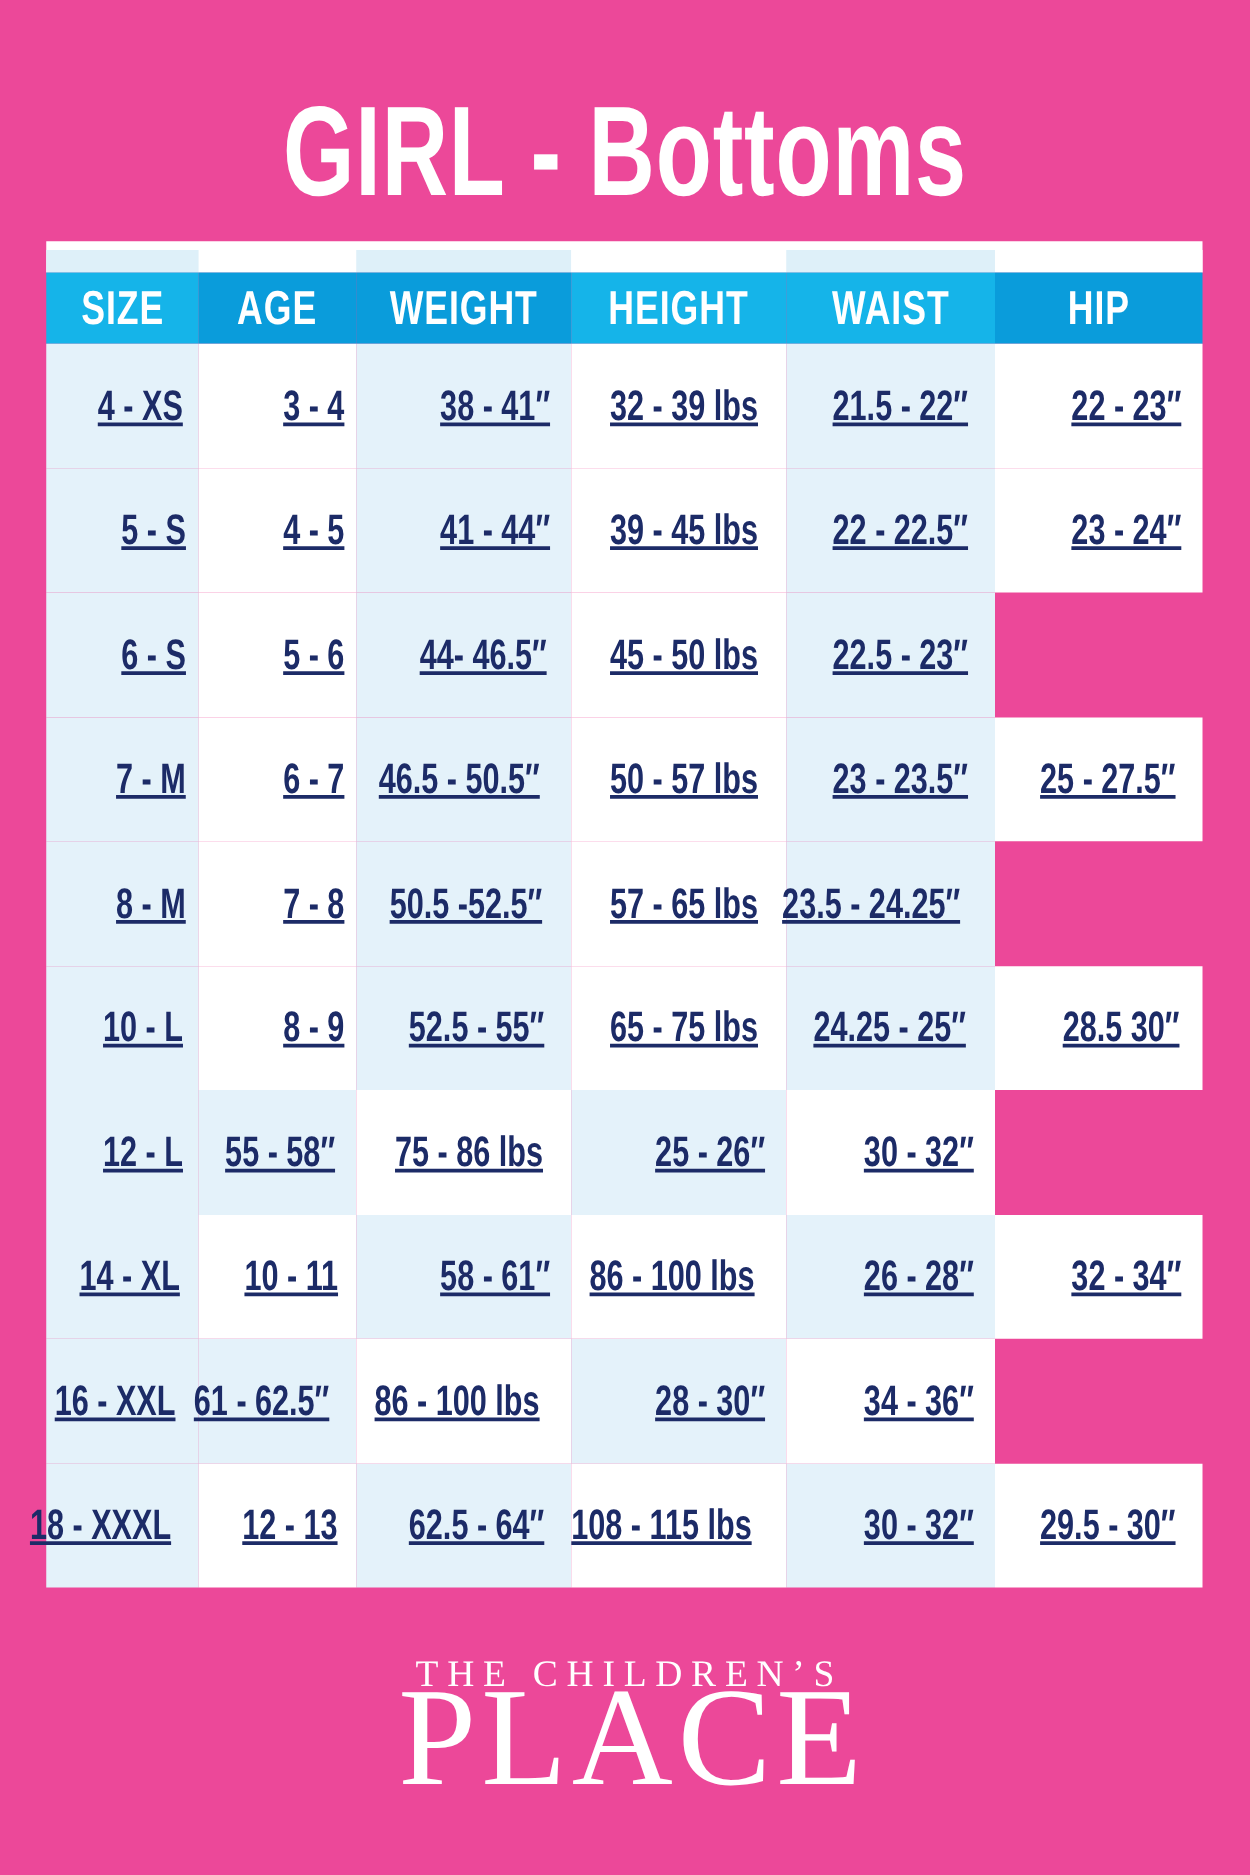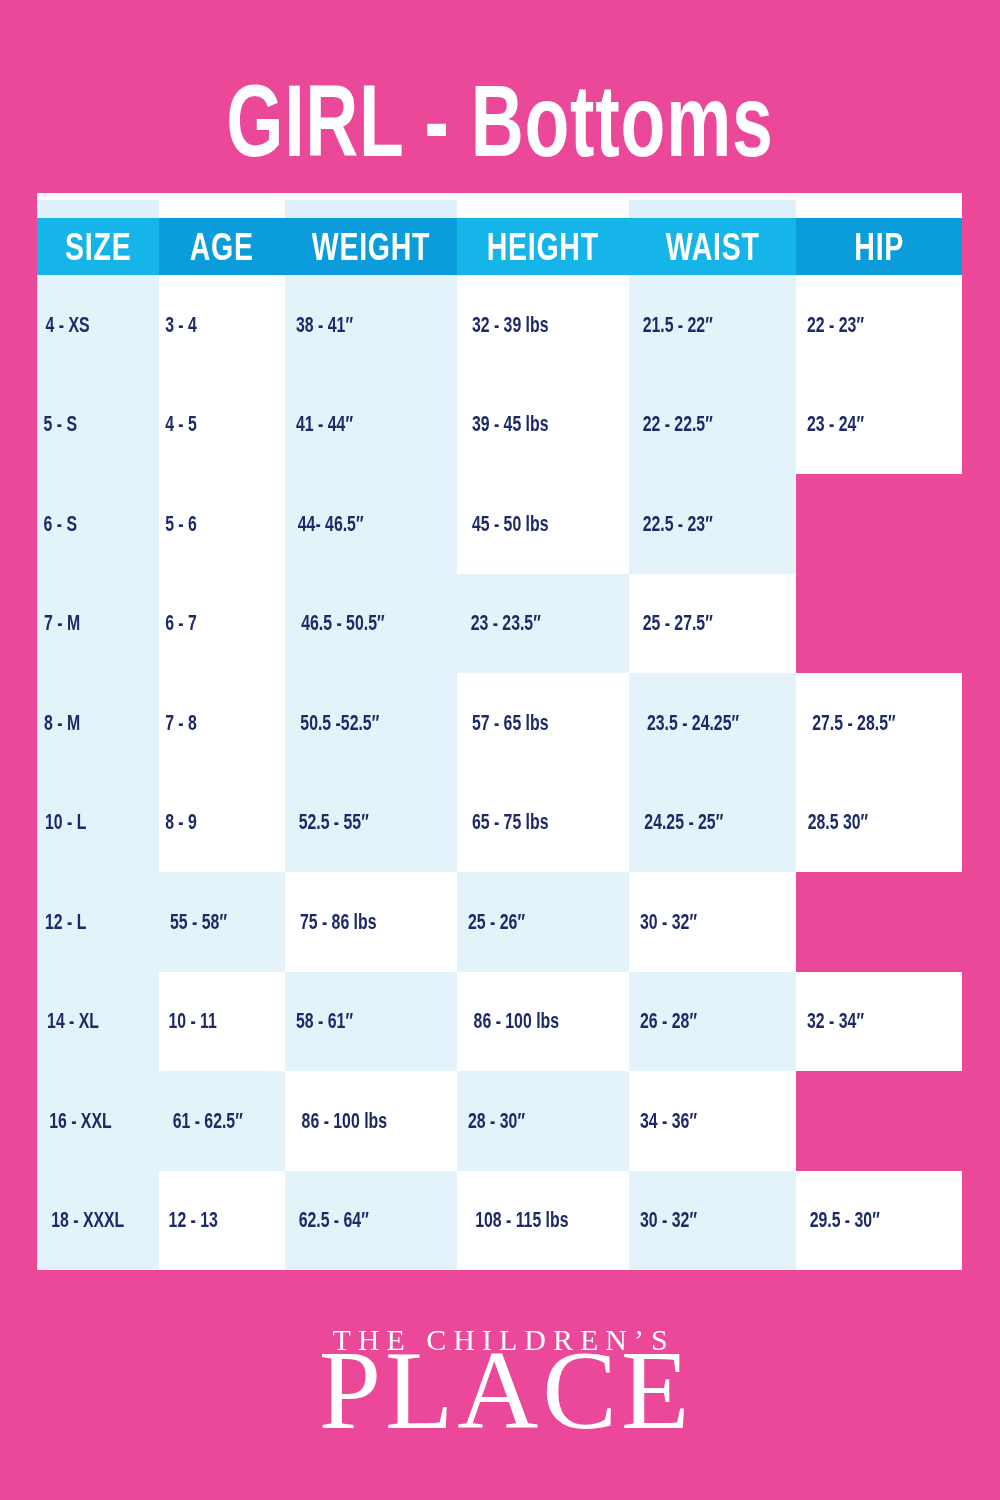--- a/index.html
+++ b/index.html
@@ -30,22 +30,22 @@
   .thead{height:57px;display:grid;grid-template-columns:var(--cols);}
   .th{
     display:flex;align-items:center;justify-content:center;
     color:#ffffff;font-weight:700;font-size:38px;line-height:1;
   }
   .h0,.h2,.h4{background:#15b4e9;}
   .h1,.h3,.h5{background:#0a9cdb;}
   .tbody{}
   .trow{display:grid;grid-template-columns:var(--cols);height:99.5px;}
   .td{
-    display:flex;align-items:center;justify-content:flex-start;
-    color:#1c2b67;font-weight:700;font-size:22px;line-height:1;
+    display:flex;align-items:center;justify-content:flex-end;
+    color:#1c2b67;font-weight:700;font-size:34px;line-height:1;text-decoration:underline;
   }
   .c0,.c2,.c4{background:#e4f2fa;}
   .c1,.c3,.c5{background:#ffffff;}
   .cnd{display:inline-block;transform:scaleX(0.72);transform-origin:50% 50%;white-space:nowrap;}
   .cndh{display:inline-block;transform:scaleX(0.75);transform-origin:50% 50%;white-space:nowrap;letter-spacing:1px;}
   
   .footer{
     position:absolute;top:1322px;left:0;width:100%;
     text-align:center;color:#ffffff;
     font-family:"Liberation Serif",serif;
@@ -165,20 +165,23 @@
       <div class="trow">
         <div class="td c0">
             <span class="cnd">7 - M</span>
           </div>
         <div class="td c1">
             <span class="cnd">6 - 7</span>
           </div>
         <div class="td c2">
             <span class="cnd">46.5 - 50.5″</span>
           </div>
+        <div class="td c3">
+            <span class="cnd">50 - 57 lbs</span>
+          </div>
         <div class="td c4">
             <span class="cnd">23 - 23.5″</span>
           </div>
         <div class="td c5">
             <span class="cnd">25 - 27.5″</span>
           </div>
       </div>
 
       <div class="trow">
         <div class="td c0">
@@ -188,23 +191,20 @@
             <span class="cnd">7 - 8</span>
           </div>
         <div class="td c2">
             <span class="cnd">50.5 -52.5″</span>
           </div>
         <div class="td c3">
             <span class="cnd">57 - 65 lbs</span>
           </div>
         <div class="td c4">
             <span class="cnd">23.5 - 24.25″</span>
-          </div>
-        <div class="td c5">
-            <span class="cnd">27.5 - 28.5″</span>
           </div>
       </div>
 
       <div class="trow">
         <div class="td c0">
             <span class="cnd">10 - L</span>
           </div>
         <div class="td c1">
             <span class="cnd">8 - 9</span>
           </div>

